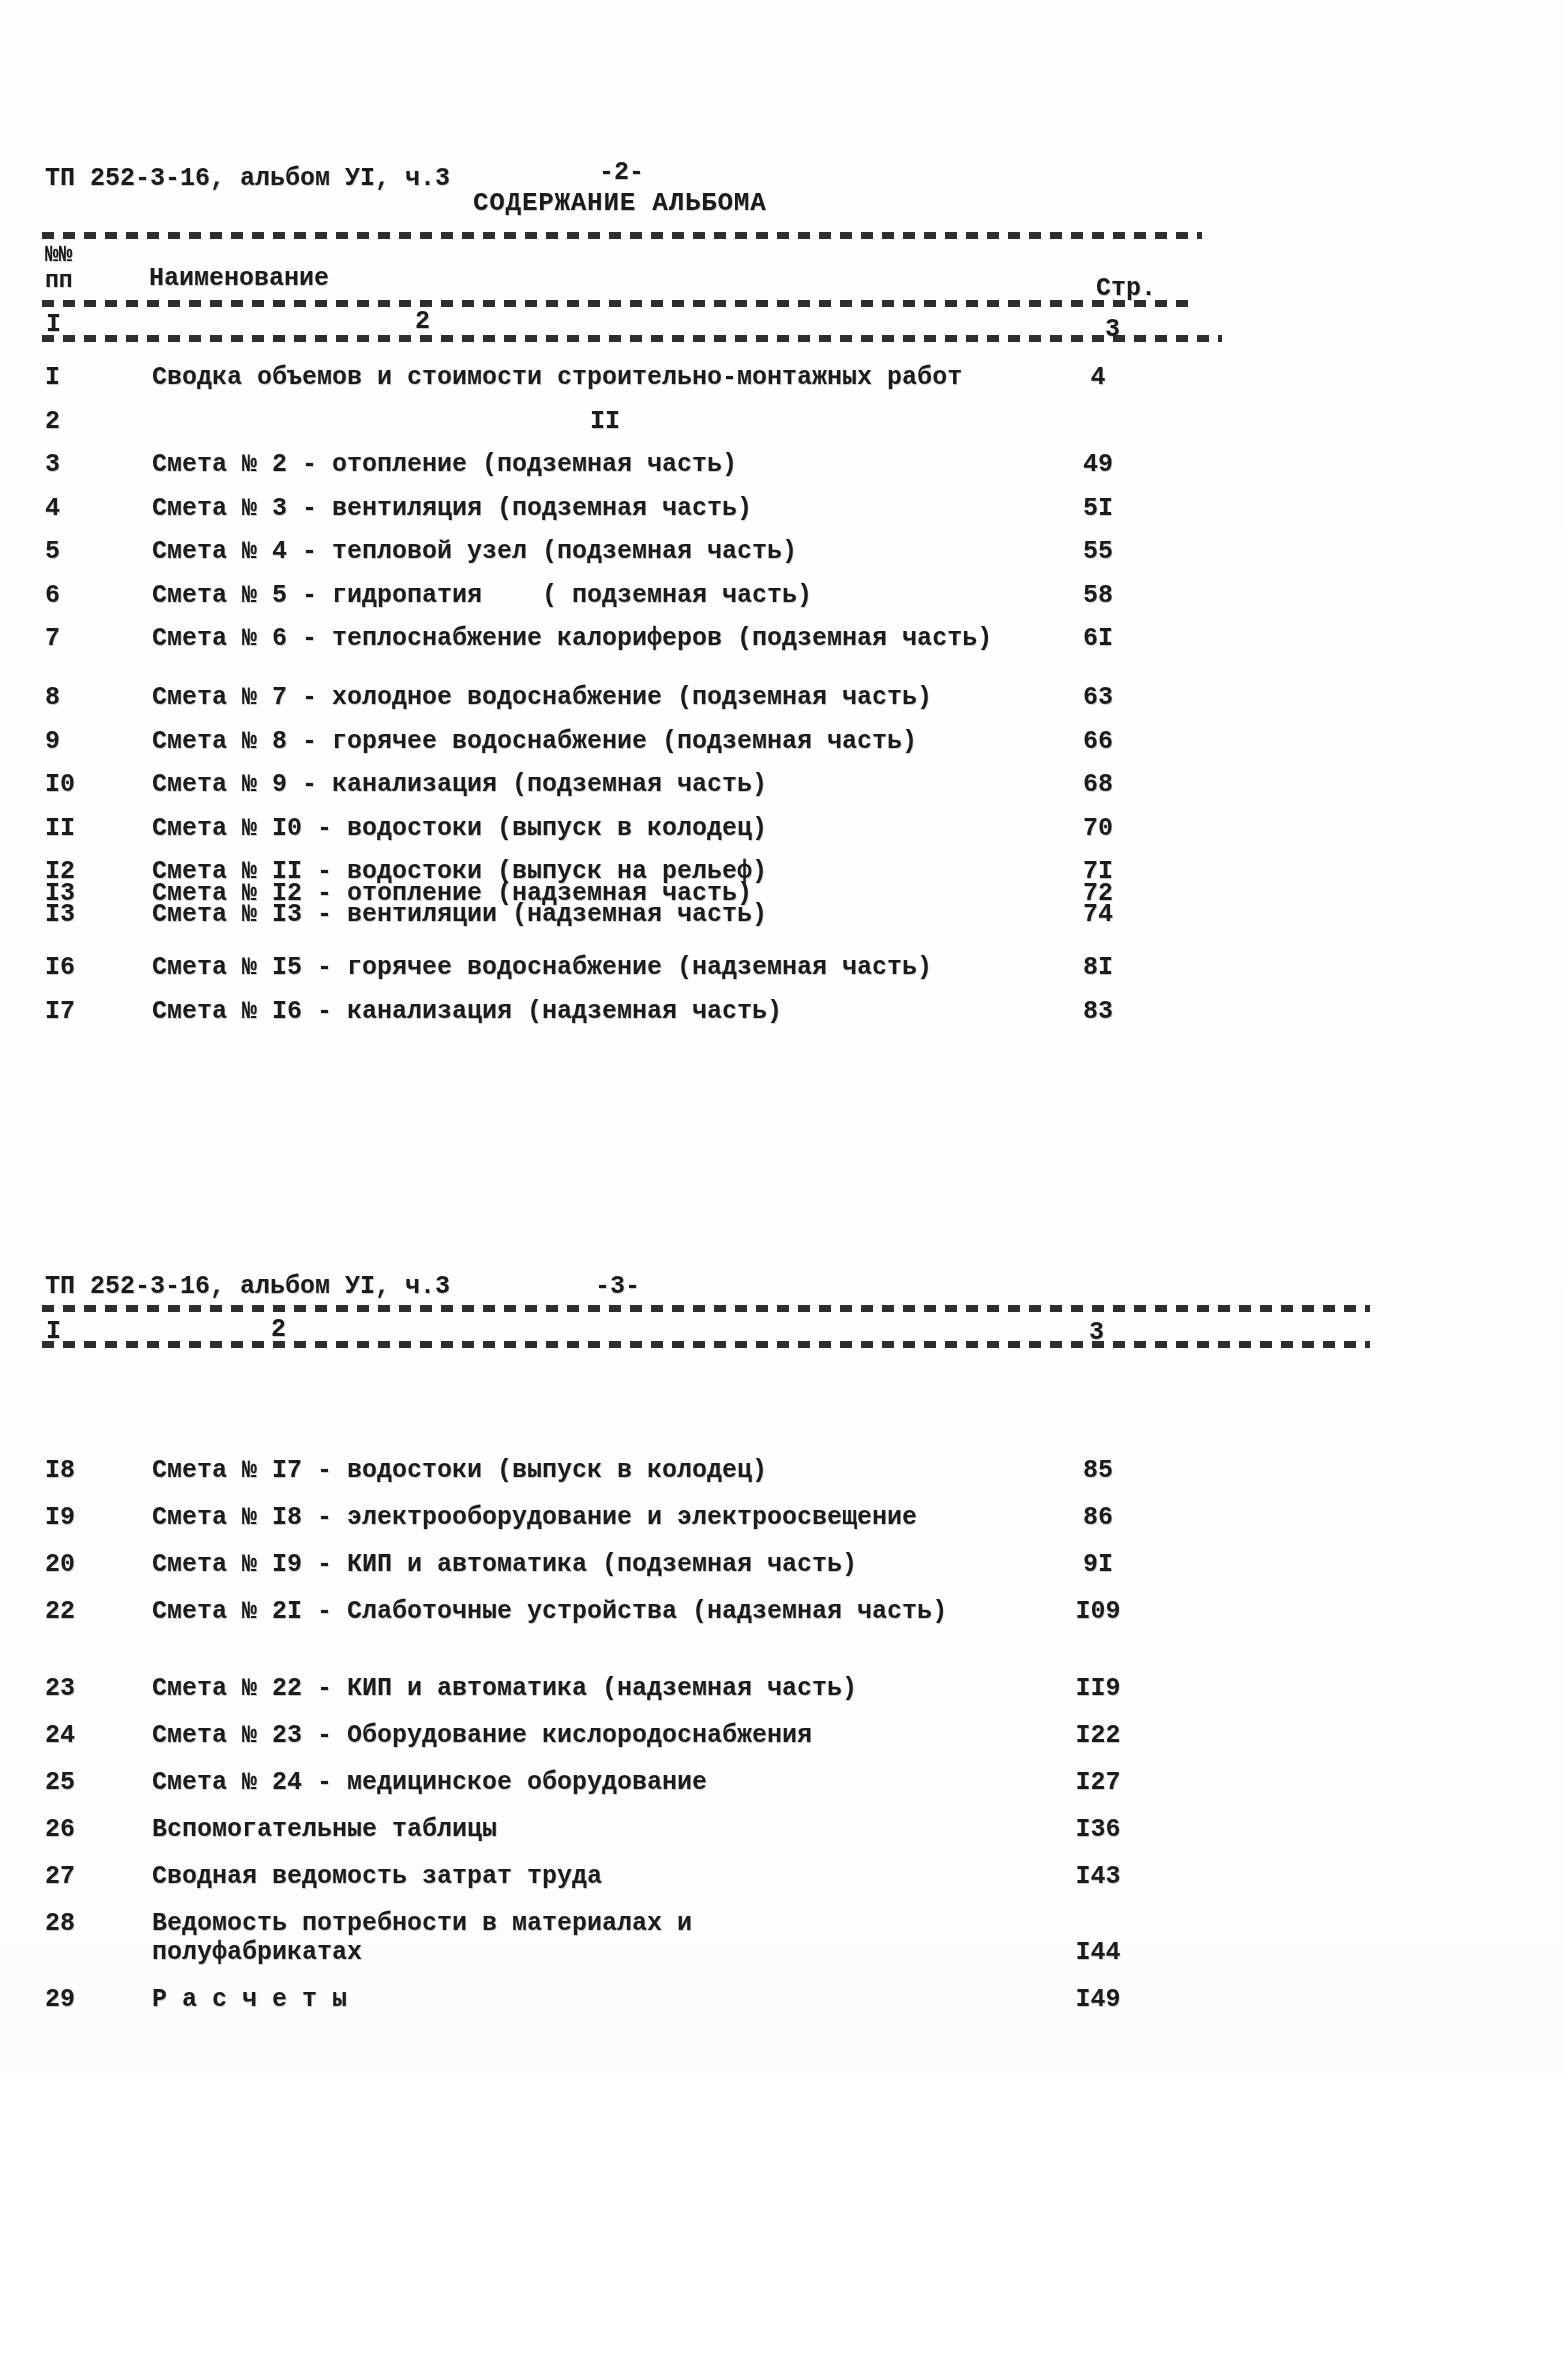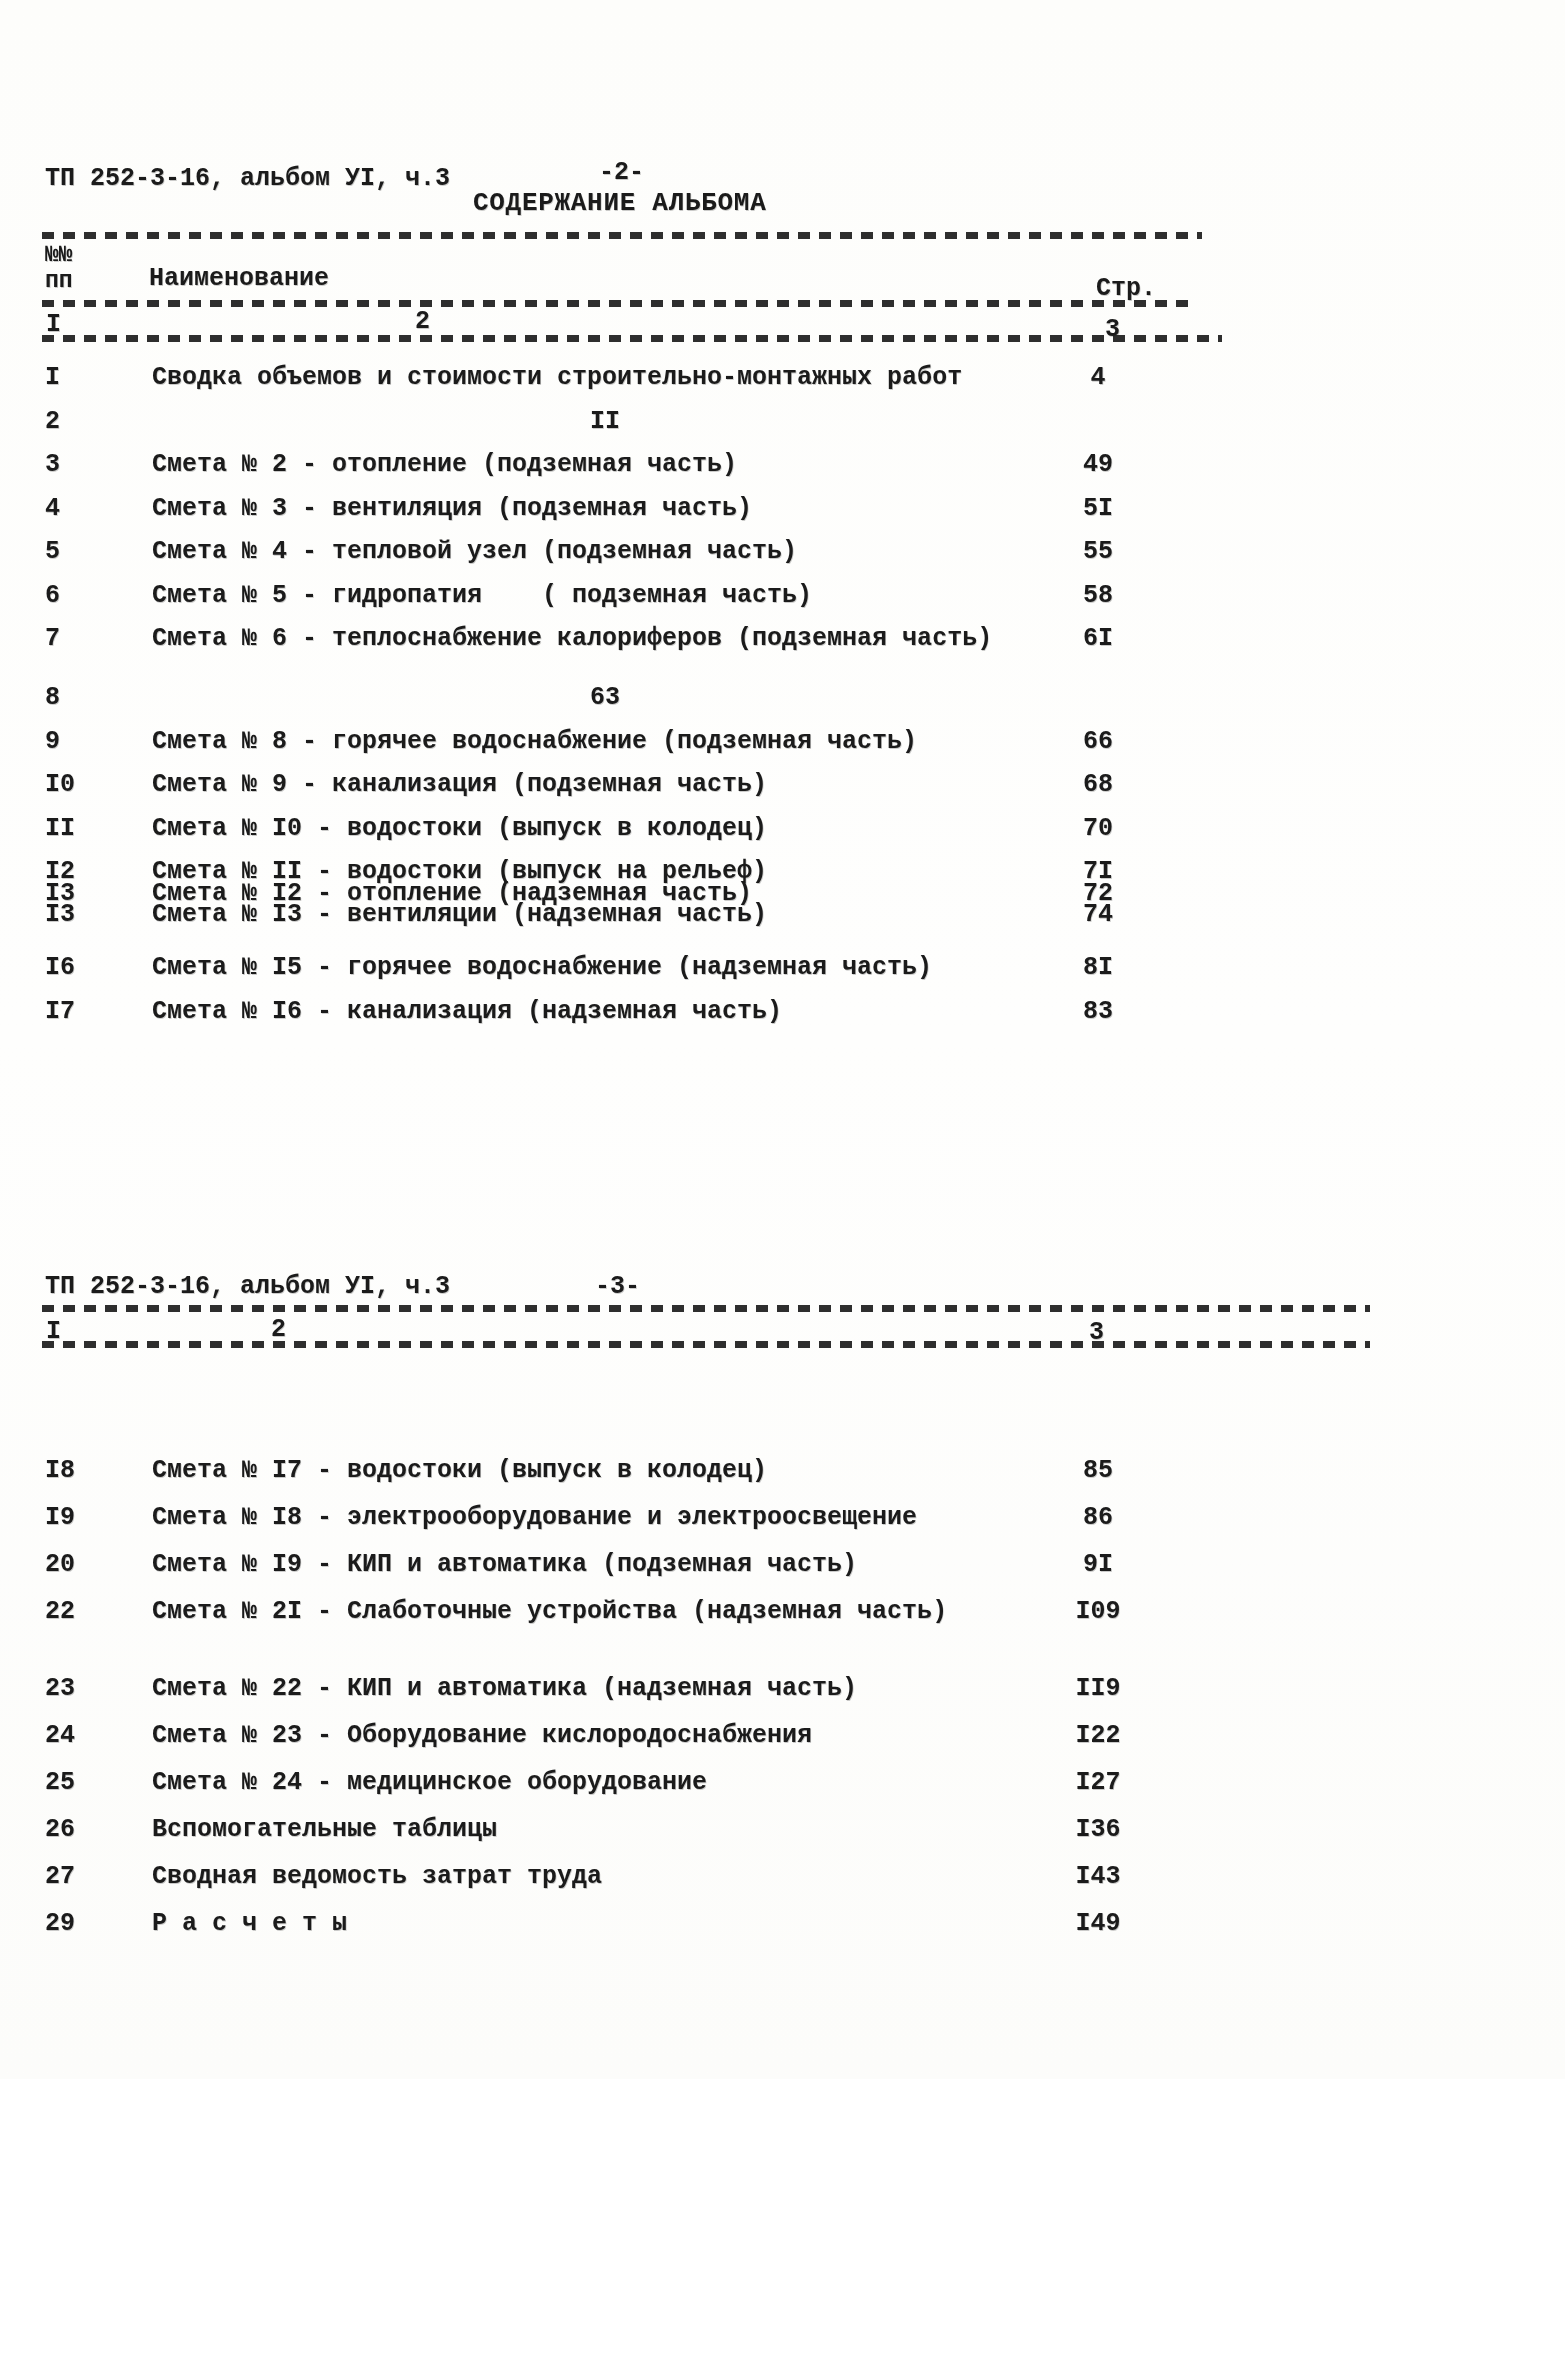--- a/index.html
+++ b/index.html
@@ -129,20 +129,21 @@
     <div class="c-name">Смета № 5 - гидропатия    ( подземная часть)</div>
     <div class="c-page">58</div>
   </div>
       <div class="row">
     <div class="c-num">7</div>
     <div class="c-name">Смета № 6 - теплоснабжение калориферов (подземная часть)</div>
     <div class="c-page">6I</div>
   </div>
       <div class="row">
     <div class="c-num">8</div>
+    <div class="c-name">Смета № 7 - холодное водоснабжение (подземная часть)</div>
     <div class="c-page">63</div>
   </div>
       <div class="row">
     <div class="c-num">9</div>
     <div class="c-name">Смета № 8 - горячее водоснабжение (подземная часть)</div>
     <div class="c-page">66</div>
   </div>
       <div class="row">
     <div class="c-num">I0</div>
     <div class="c-name">Смета № 9 - канализация (подземная часть)</div>
@@ -232,20 +233,26 @@
     <div class="c-num">26</div>
     <div class="c-name">Вспомогательные таблицы</div>
     <div class="c-page">I36</div>
   </div>
       <div class="row">
     <div class="c-num">27</div>
     <div class="c-name">Сводная ведомость затрат труда</div>
     <div class="c-page">I43</div>
   </div>
       <div class="row">
+    <div class="c-num">28</div>
+    <div class="c-name">Ведомость потребности в материалах и
+полуфабрикатах</div>
+    <div class="c-page">I44</div>
+  </div>
+      <div class="row">
     <div class="c-num">29</div>
     <div class="c-name">Р а с ч е т ы</div>
     <div class="c-page">I49</div>
   </div>
     </div>
 
   <div class="abs handwritten" style="left:1443px; top:2161px;">12471</div>
 
 </div>
 

